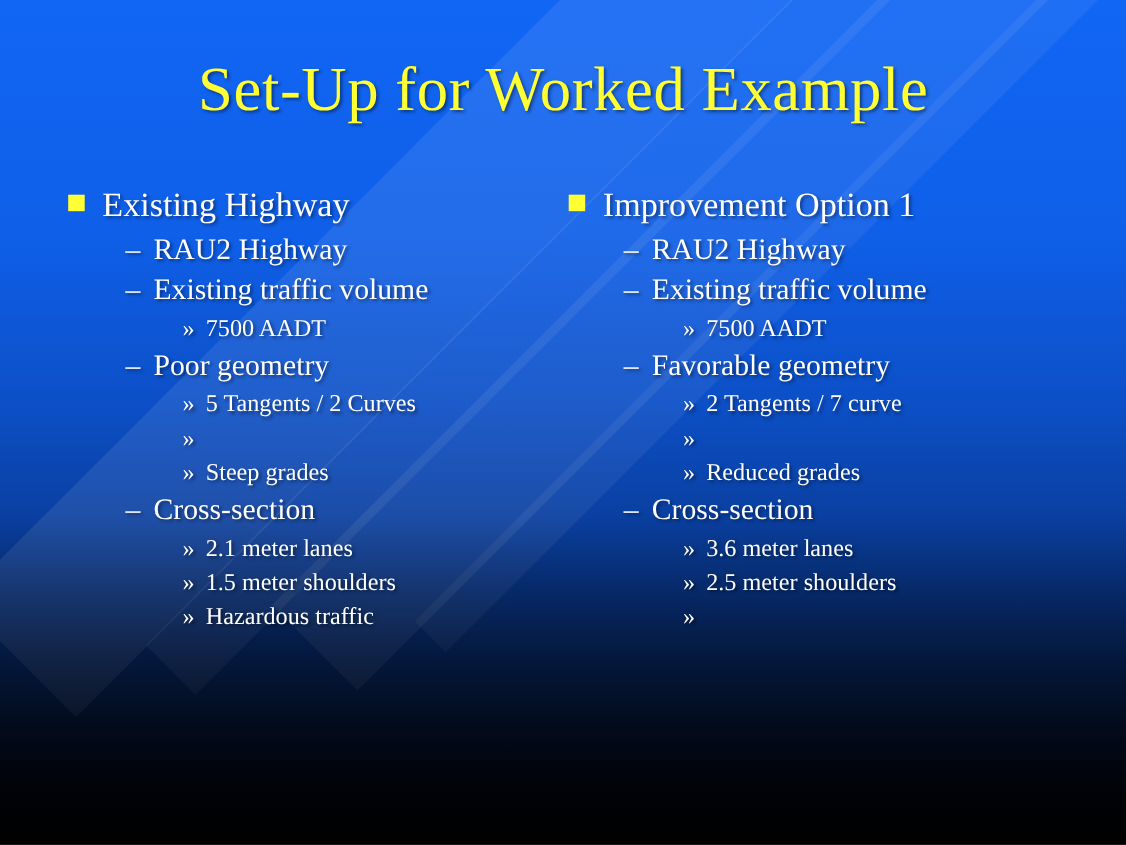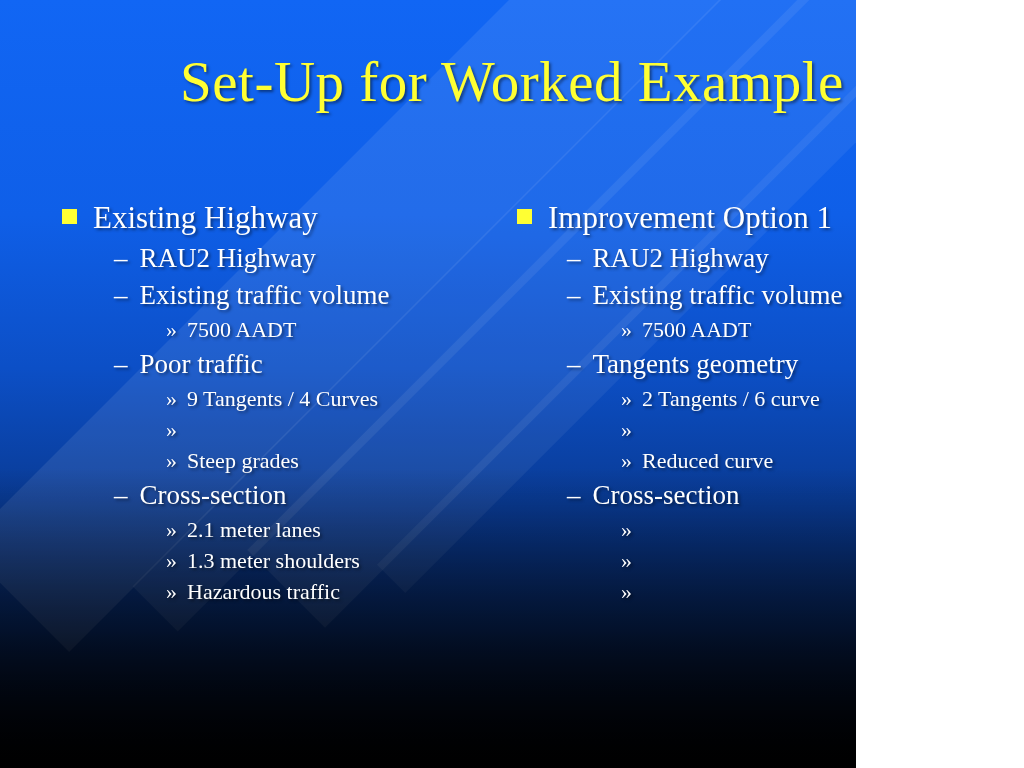--- a/index.html
+++ b/index.html
@@ -7,21 +7,21 @@
     padding: 0;
   }
   body {
     width: 1024px;
     height: 768px;
     overflow: hidden;
     font-family: "Liberation Serif", serif;
   }
   .slide {
     position: relative;
-    width: 856px;
+    width: 1024px;
     height: 768px;
     background:
       linear-gradient(to bottom,
         #1166f4 0%,
         #0f5fe8 28%,
         #0c4fc6 48%,
         #093a93 66%,
         #062256 82%,
         #020a1c 94%,
         #000000 100%);
@@ -90,21 +90,20 @@
     position: absolute;
     top: 168px;
     left: 0;
     width: 1024px;
     height: 580px;
     display: flex;
     z-index: 3;
   }
   .col {
     position: relative;
-    margin-top: 32px;
   }
   .col-left { width: 505px; padding-left: 62px; box-sizing: border-box; }
   .col-right { width: 519px; padding-left: 12px; box-sizing: border-box; }
 
   .lvl1 {
     display: flex;
     align-items: baseline;
     color: #ffffff;
     font-size: 31px;
     margin-bottom: 7px;
@@ -180,45 +179,45 @@
         <span class="marker">–</span>
         <span>Existing traffic volume</span>
       </div>
       <div class="lvl3">
         <span class="marker">»</span>
         <span>7500 AADT</span>
       </div>
 
       <div class="lvl2">
         <span class="marker">–</span>
-        <span>Poor traffic</span>
-      </div>
-      <div class="lvl3">
-        <span class="marker">»</span>
-        <span>9 Tangents / 4 Curves</span>
+        <span>Poor geometry</span>
+      </div>
+      <div class="lvl3">
+        <span class="marker">»</span>
+        <span>5 Tangents / 2 Curves</span>
       </div>
       <div class="lvl3">
         <span class="marker">»</span>
       </div>
       <div class="lvl3">
         <span class="marker">»</span>
         <span>Steep grades</span>
       </div>
 
       <div class="lvl2">
         <span class="marker">–</span>
         <span>Cross-section</span>
       </div>
       <div class="lvl3">
         <span class="marker">»</span>
         <span>2.1 meter lanes</span>
       </div>
       <div class="lvl3">
         <span class="marker">»</span>
-        <span>1.3 meter shoulders</span>
+        <span>1.5 meter shoulders</span>
       </div>
       <div class="lvl3">
         <span class="marker">»</span>
         <span>Hazardous traffic</span>
       </div>
 
     </div>
 
     <div class="col col-right">
 
@@ -236,43 +235,45 @@
         <span class="marker">–</span>
         <span>Existing traffic volume</span>
       </div>
       <div class="lvl3">
         <span class="marker">»</span>
         <span>7500 AADT</span>
       </div>
 
       <div class="lvl2">
         <span class="marker">–</span>
-        <span>Tangents geometry</span>
-      </div>
-      <div class="lvl3">
-        <span class="marker">»</span>
-        <span>2 Tangents / 6 curve</span>
-      </div>
-      <div class="lvl3">
-        <span class="marker">»</span>
-      </div>
-      <div class="lvl3">
-        <span class="marker">»</span>
-        <span>Reduced curve</span>
+        <span>Favorable geometry</span>
+      </div>
+      <div class="lvl3">
+        <span class="marker">»</span>
+        <span>2 Tangents / 7 curve</span>
+      </div>
+      <div class="lvl3">
+        <span class="marker">»</span>
+      </div>
+      <div class="lvl3">
+        <span class="marker">»</span>
+        <span>Reduced grades</span>
       </div>
 
       <div class="lvl2">
         <span class="marker">–</span>
         <span>Cross-section</span>
       </div>
       <div class="lvl3">
         <span class="marker">»</span>
-      </div>
-      <div class="lvl3">
-        <span class="marker">»</span>
+        <span>3.6 meter lanes</span>
+      </div>
+      <div class="lvl3">
+        <span class="marker">»</span>
+        <span>2.5 meter shoulders</span>
       </div>
       <div class="lvl3">
         <span class="marker">»</span>
       </div>
 
     </div>
 
   </div>
 </div>
 

